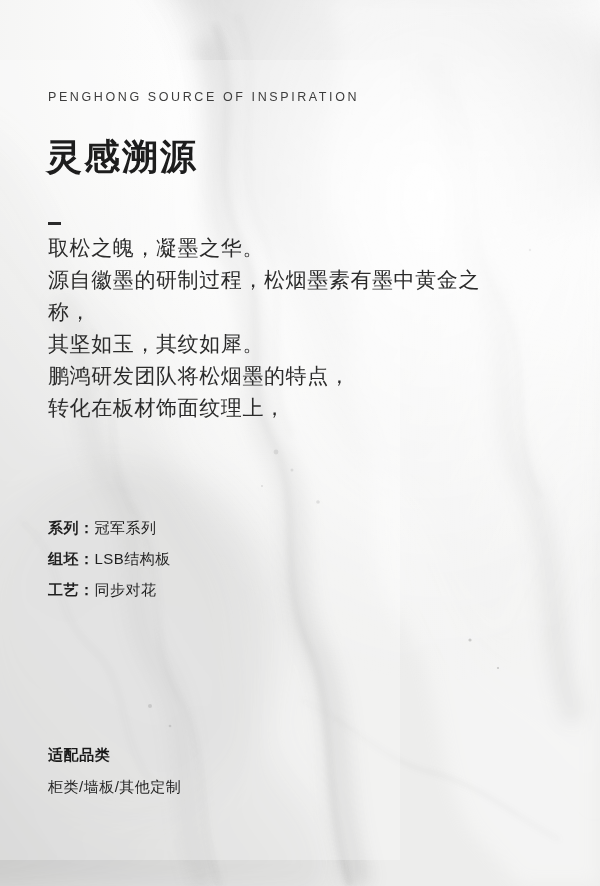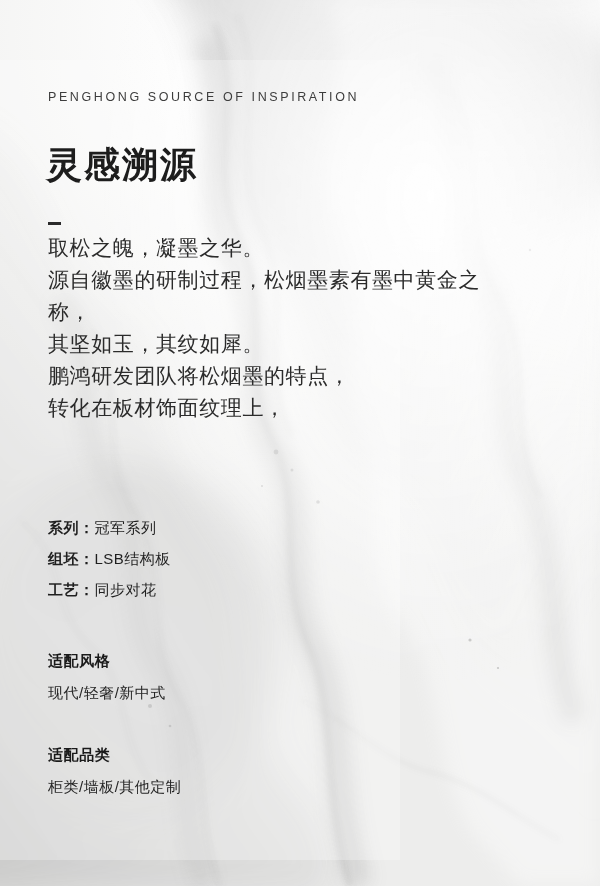--- a/index.html
+++ b/index.html
@@ -46,21 +46,21 @@
     left: 0;
     font-size: 12.5px;
     letter-spacing: 2.6px;
     color: #3d3d3d;
     font-weight: 400;
     white-space: nowrap;
   }
 
   .title {
     position: absolute;
-    top: 118px;
+    top: 110px;
     left: -2px;
     font-size: 36px;
     font-weight: 700;
     letter-spacing: 2px;
     color: #1d1d1d;
     line-height: 1.25;
   }
 
   .dash {
     position: absolute;
@@ -226,24 +226,20 @@
         <span class="spec-key">系列：</span><span class="spec-val">冠军系列</span>
       </div>
       <div class="spec-row">
         <span class="spec-key">组坯：</span><span class="spec-val">LSB结构板</span>
       </div>
       <div class="spec-row">
         <span class="spec-key">工艺：</span><span class="spec-val">同步对花</span>
       </div>
     </div>
 
-    <div class="block block-style">
-      <div class="block-title">适配风格</div>
-      <div class="block-text">现代/轻奢/新中式</div>
-    </div>
 
     <div class="block block-category">
       <div class="block-title">适配品类</div>
       <div class="block-text">柜类/墙板/其他定制</div>
     </div>
 
   </div>
 </div>
 
 </body></html>

